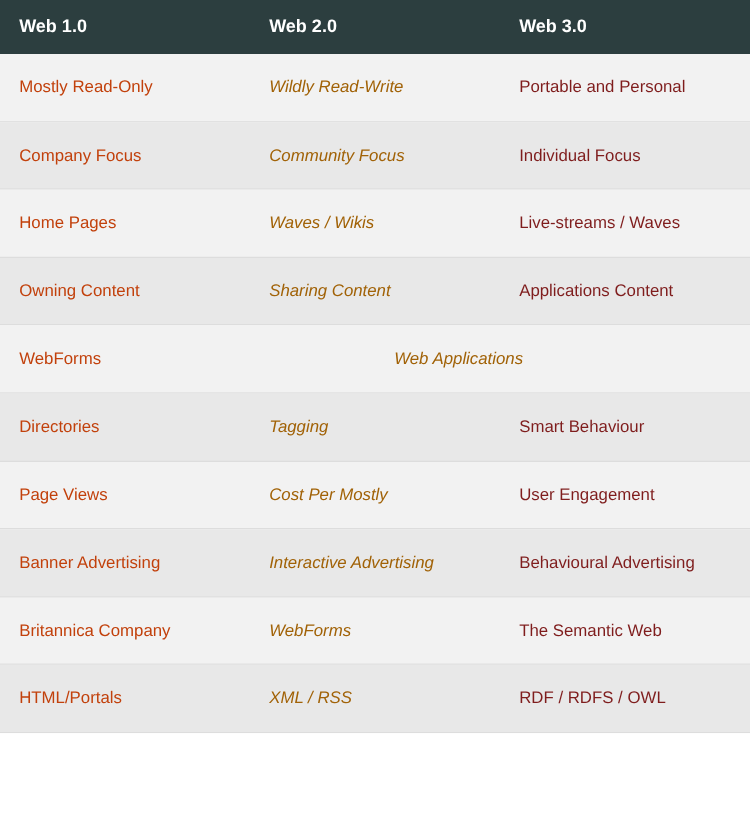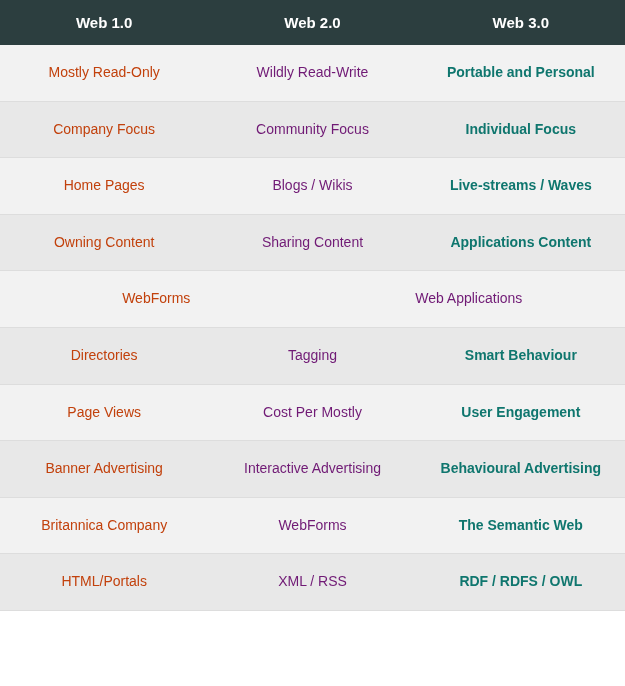--- a/index.html
+++ b/index.html
@@ -10,21 +10,20 @@
 
     body {
       font-family: Arial, sans-serif;
       width: 625px;
       background: #fff;
     }
 
     .table-container {
       width: 625px;
       border-collapse: collapse;
-      text-align: center;
     }
 
     .header-row {
       background-color: #2c3e3f;
       display: flex;
     }
 
     .header-cell {
       padding: 14px 16px;
       color: #fff;
@@ -51,26 +50,26 @@
       flex: 1;
       font-size: 14px;
       line-height: 1.4;
     }
 
     .col-web1 {
       color: #c2410c;
     }
 
     .col-web2 {
-      color: #701a75;
+      color: #a16207;
+      font-style: italic;
     }
 
     .col-web3 {
-      color: #0f766e;
-      font-weight: bold;
+      color: #7f1d1d;
     }
   </style>
 </head>
 <body>
 
 <div class="table-container">
 
   <div class="header-row">
     <div class="header-cell">Web 1.0</div>
     <div class="header-cell">Web 2.0</div>
@@ -83,21 +82,21 @@
         <div class="data-cell col-web2">Wildly Read-Write</div>
         <div class="data-cell col-web3">Portable and Personal</div>
       </div>
       <div class="data-row">
         <div class="data-cell col-web1">Company Focus</div>
         <div class="data-cell col-web2">Community Focus</div>
         <div class="data-cell col-web3">Individual Focus</div>
       </div>
       <div class="data-row">
         <div class="data-cell col-web1">Home Pages</div>
-        <div class="data-cell col-web2">Blogs / Wikis</div>
+        <div class="data-cell col-web2">Waves / Wikis</div>
         <div class="data-cell col-web3">Live-streams / Waves</div>
       </div>
       <div class="data-row">
         <div class="data-cell col-web1">Owning Content</div>
         <div class="data-cell col-web2">Sharing Content</div>
         <div class="data-cell col-web3">Applications Content</div>
       </div>
       <div class="data-row">
         <div class="data-cell col-web1">WebForms</div>
         <div class="data-cell col-web2">Web Applications</div>

